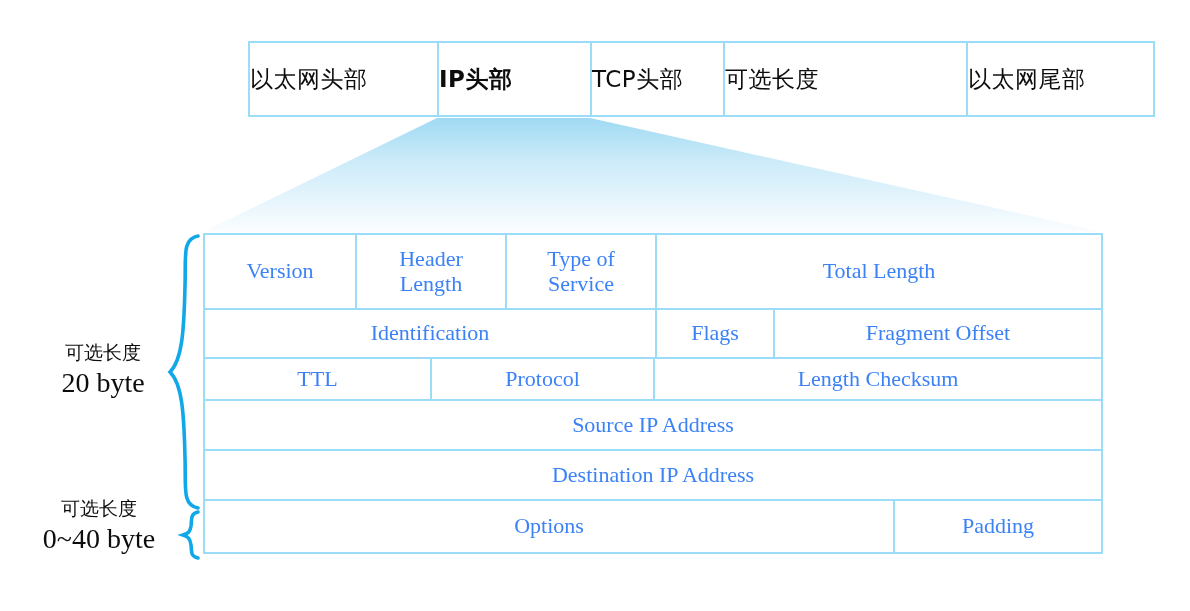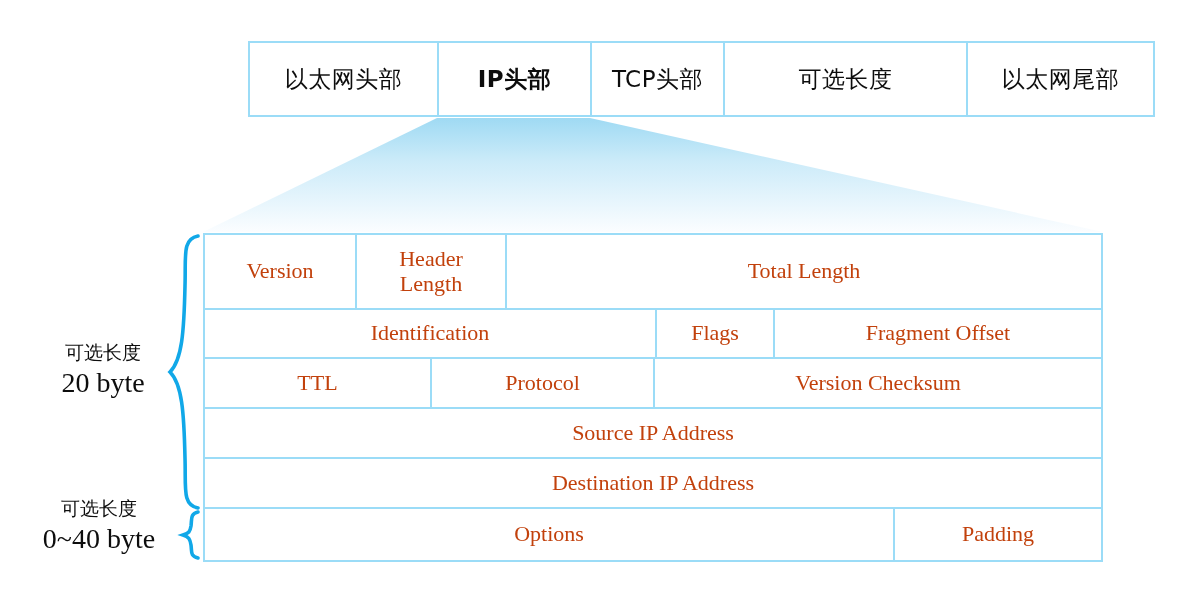--- a/index.html
+++ b/index.html
@@ -25,21 +25,20 @@
     height: 76px;
     display: flex;
     box-sizing: border-box;
     border: 2px solid #9BDCF7;
   }
   .frame-cell {
     box-sizing: border-box;
     border-right: 2px solid #9BDCF7;
     display: flex;
     align-items: center;
-    justify-content: center;
     font-family: "DejaVu Sans", "Liberation Sans", sans-serif;
     font-size: 23px;
     color: #0d0d0d;
     letter-spacing: 0.5px;
     white-space: nowrap;
   }
   .frame-cell:last-child { border-right: none; }
   .frame-cell.bold { font-weight: bold; }
 
   
@@ -70,21 +69,21 @@
   .ip-row:last-child { border-bottom: none; }
   .ip-cell {
     box-sizing: border-box;
     border-right: 2px solid #9BDCF7;
     display: flex;
     align-items: center;
     justify-content: center;
     text-align: center;
     font-family: "Liberation Serif", "DejaVu Serif", serif;
     font-size: 22px;
-    color: #c2410c;
+    color: #3b82f6;
     line-height: 1.12;
     padding: 8px 4px;
   }
   .ip-cell:last-child { border-right: none; }
 
   
   .side-label {
     position: absolute;
     text-align: center;
     font-family: "DejaVu Sans", "Liberation Sans", sans-serif;
@@ -140,33 +139,35 @@
         <span>以太网尾部</span>
       </div>
   </div>
 
   <div id="ip-table">
 
     <div class="ip-row" style="height:75px">
       <div class="ip-cell" style="width:152px">Version</div>
       <div class="ip-cell" style="width:150px;white-space:pre-line">Header
 Length</div>
+      <div class="ip-cell" style="width:150px;white-space:pre-line">Type of
+Service</div>
       <div class="ip-cell" style="flex:1">Total Length</div>
     </div>
 
     <div class="ip-row" style="height:49px">
       <div class="ip-cell" style="width:452px">Identification</div>
       <div class="ip-cell" style="width:118px">Flags</div>
       <div class="ip-cell" style="flex:1">Fragment Offset</div>
     </div>
 
-    <div class="ip-row" style="height:50px">
+    <div class="ip-row" style="height:42px">
       <div class="ip-cell" style="width:227px">TTL</div>
       <div class="ip-cell" style="width:223px">Protocol</div>
-      <div class="ip-cell" style="flex:1">Version Checksum</div>
+      <div class="ip-cell" style="flex:1">Length Checksum</div>
     </div>
 
     <div class="ip-row" style="height:50px">
       <div class="ip-cell" style="flex:1">Source IP Address</div>
     </div>
 
     <div class="ip-row" style="height:50px">
       <div class="ip-cell" style="flex:1">Destination IP Address</div>
     </div>
 

